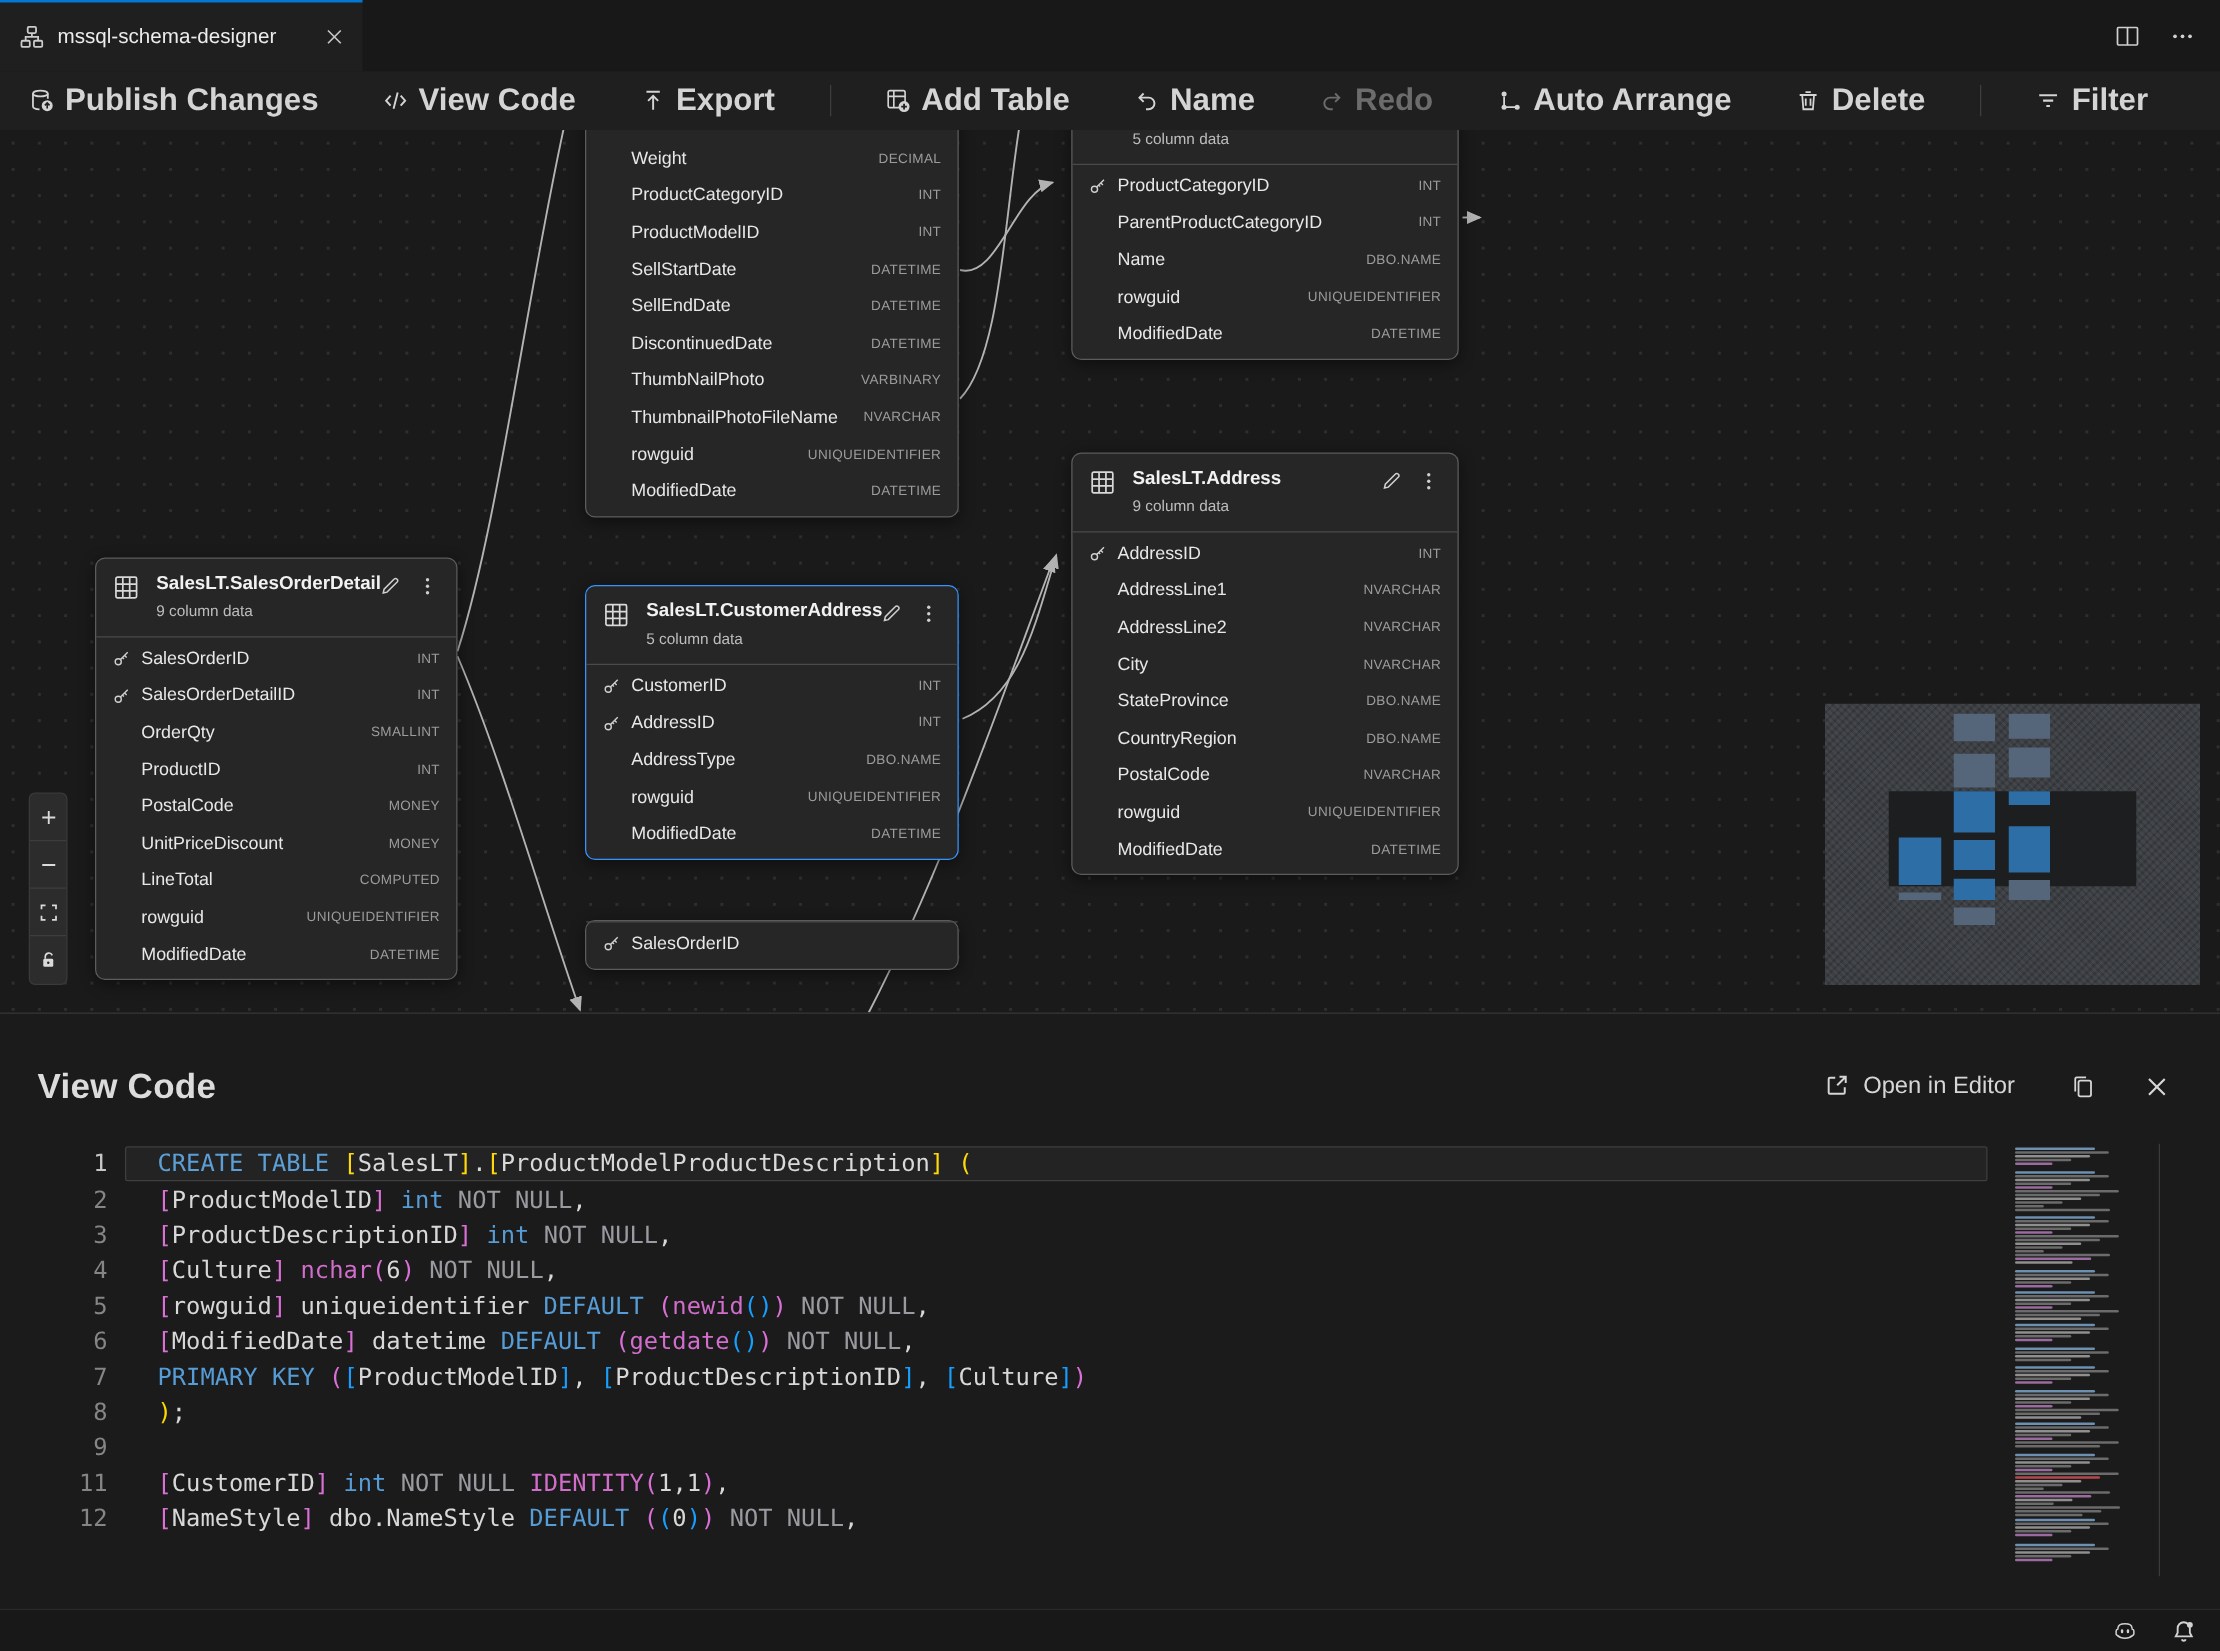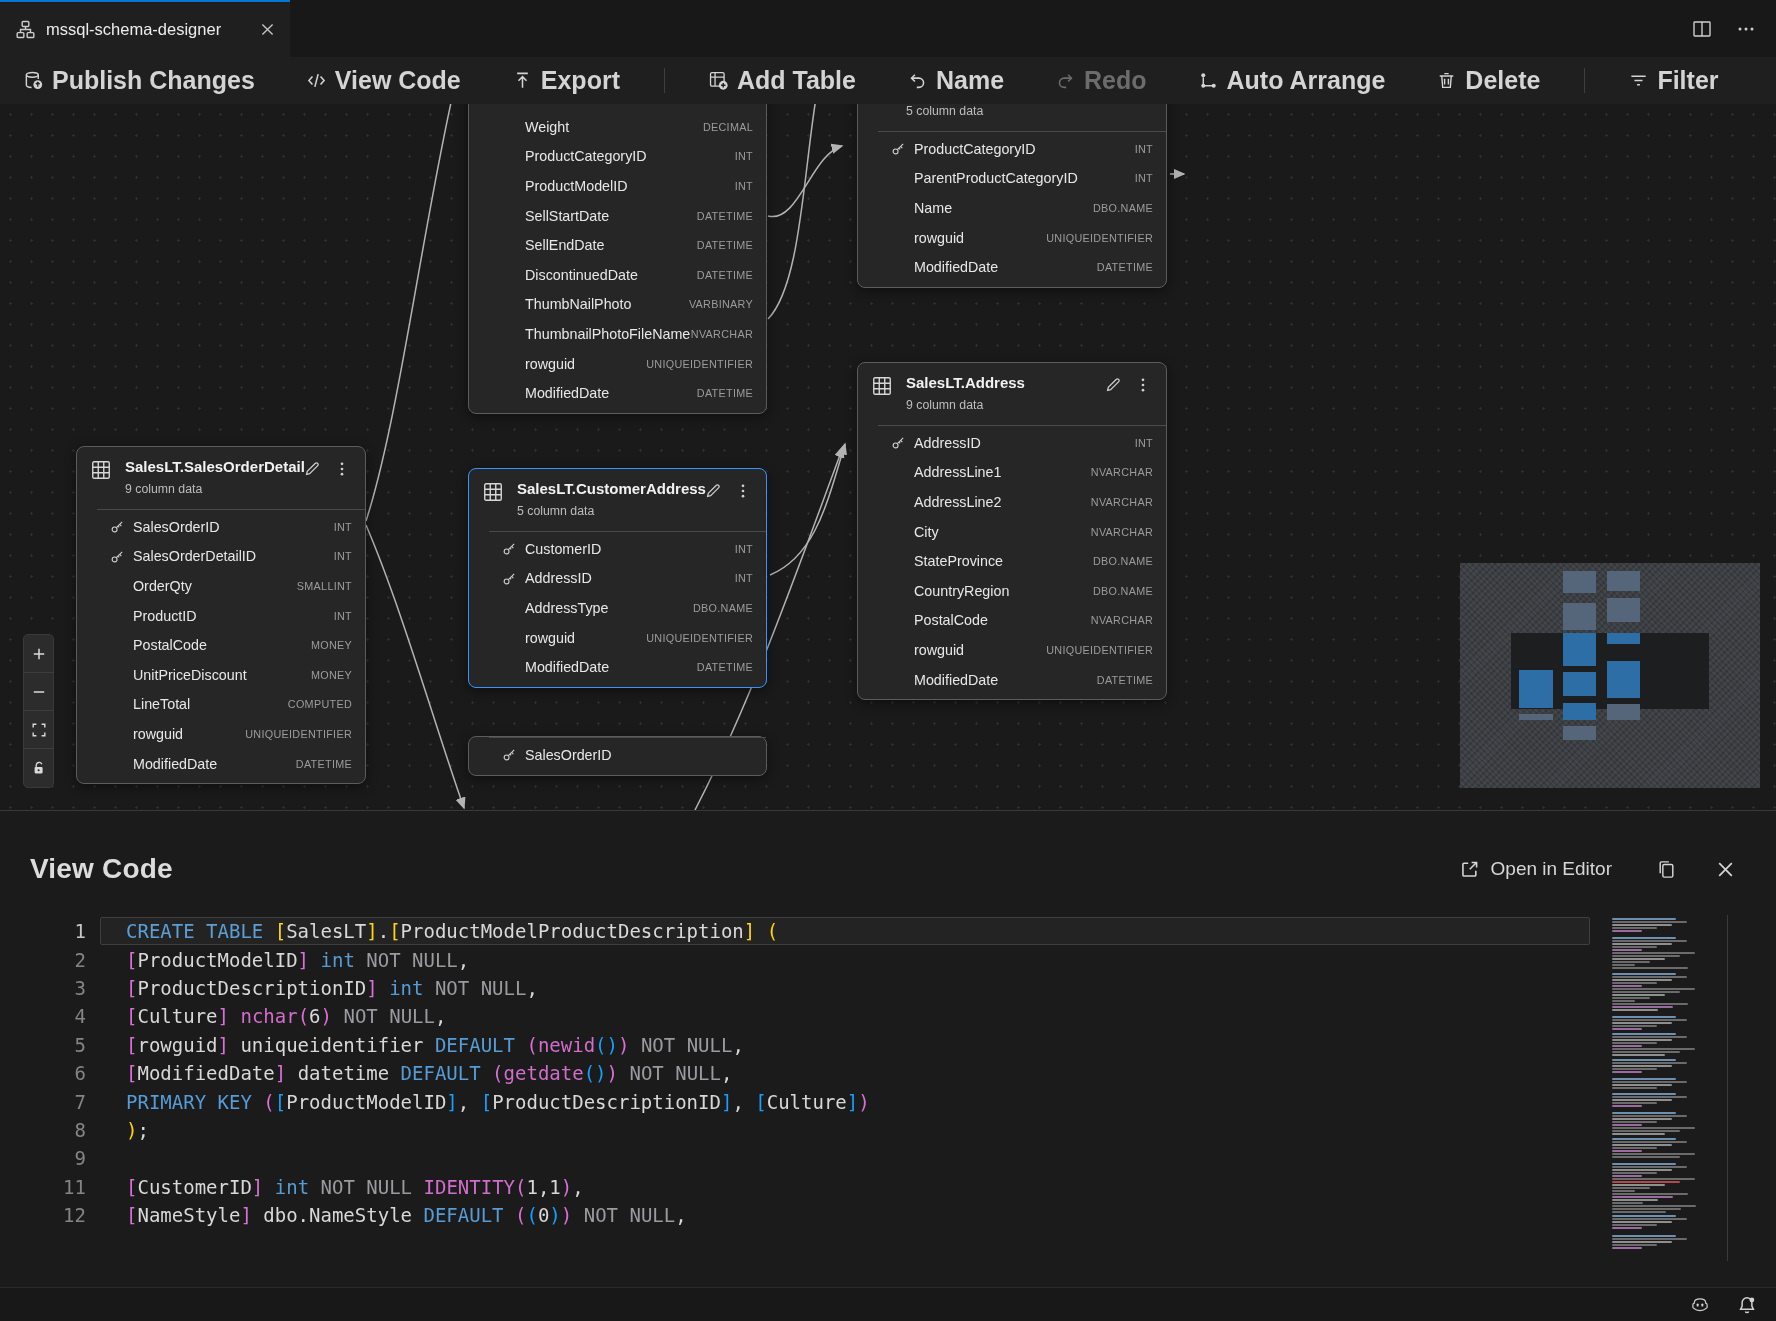--- a/index.html
+++ b/index.html
@@ -36,21 +36,21 @@
 
   .table-card { position:absolute; z-index:2; background:#262627; border:1px solid #5c5c5c;
                 border-radius:8px; box-shadow:0 3px 12px rgba(0,0,0,.45); }
   .table-card.selected { border-color:#3794ff; }
   .card-header { position:relative; height:62px; }
   .card-grid-icon { position:absolute; left:14px; top:13px; width:20px; height:20px; color:#d8d8d8; }
   .card-title { position:absolute; left:48px; top:11px; font-size:15px; font-weight:700; color:#f2f2f2; white-space:nowrap; }
   .card-subtitle { position:absolute; left:48px; top:35px; font-size:12.3px; color:#bdbdbd; }
   .card-edit { position:absolute; right:44px; top:13px; width:18px; height:18px; color:#d0d0d0; cursor:pointer; }
   .card-menu { position:absolute; right:14px; top:13px; width:18px; height:18px; color:#d0d0d0; cursor:pointer; }
-  .card-rows { border-top:1px solid #4a4a4a; padding:2px 0 5px;margin-left:20px; }
+  .card-rows { border-top:1px solid #4a4a4a; padding:2px 0 5px; }
   .headerless .card-rows { border-top:none; padding-top:27px; }
   .trow { height:29.6px; display:flex; align-items:center; }
   .row-key { width:23px; margin-left:13px; color:#cfcfcf; display:flex; align-items:center; flex:none; }
   .row-key svg { width:15px; height:15px; }
   .row-name { flex:1; font-size:14.3px; color:#e8e8e8; white-space:nowrap; }
   .row-type { margin-right:13px; font-size:10.8px; color:#9c9c9c; letter-spacing:.3px; }
 
   
   #zoom-controls { position:absolute; left:23px; top:530px; width:31px; z-index:4; background:#2c2c2c;
                    border:1px solid #3a3a3a; border-radius:5px; overflow:hidden; }
@@ -69,21 +69,21 @@
   .mm-block { position:absolute; }
   .mm-block.muted { background:#55667a; }
   .mm-block.bright { background:#2e6ea6; }
 
   
   #view-code-panel { position:absolute; top:810px; left:0; right:0; bottom:0; background:#1b1b1b;
                      border-top:1px solid #393939; }
   .panel-header { display:flex; align-items:center; padding:42px 40px 0 30px; }
   .panel-title { font-size:28px; font-weight:700; color:#dcdcdc; letter-spacing:.2px; }
   .panel-actions { margin-left:auto; display:flex; align-items:center; color:#d6d6d6; }
-  .open-editor { display:flex; align-items:center; gap:11px; font-size:19px; cursor:pointer; }
+  .open-editor { display:flex; gap:11px; font-size:19px; cursor:pointer; }
   .oe-icon { width:21px; height:21px; }
   .copy-btn { width:21px; height:21px; margin-left:44px; cursor:pointer; }
   .close-btn { width:21px; height:21px; margin-left:38px; cursor:pointer; }
 
   #code-lines { position:absolute; top:106px; left:0; right:0; }
   .code-line { display:flex; align-items:center; height:28.4px;
                font-family:"DejaVu Sans Mono","Liberation Mono",monospace; font-size:19px; }
   .code-line .num { width:86px; text-align:right; color:#858585; flex:none; }
   .code-line .code-text { margin-left:40px; white-space:pre; }
   .code-line.hl { position:relative; }

